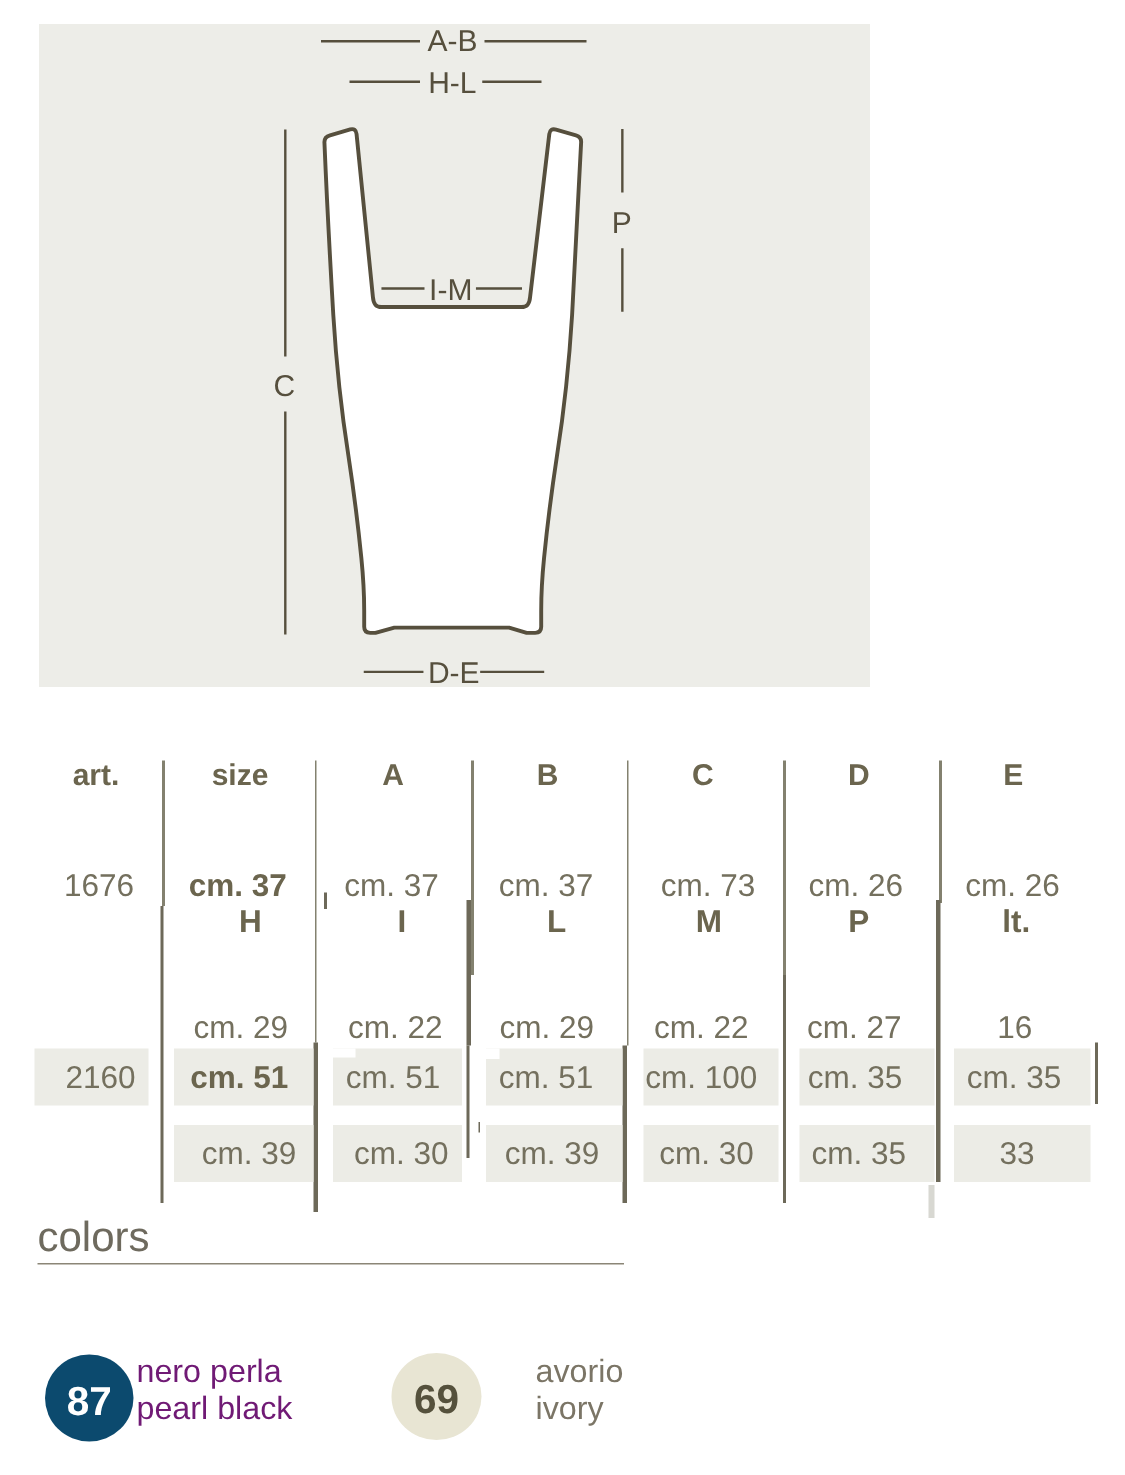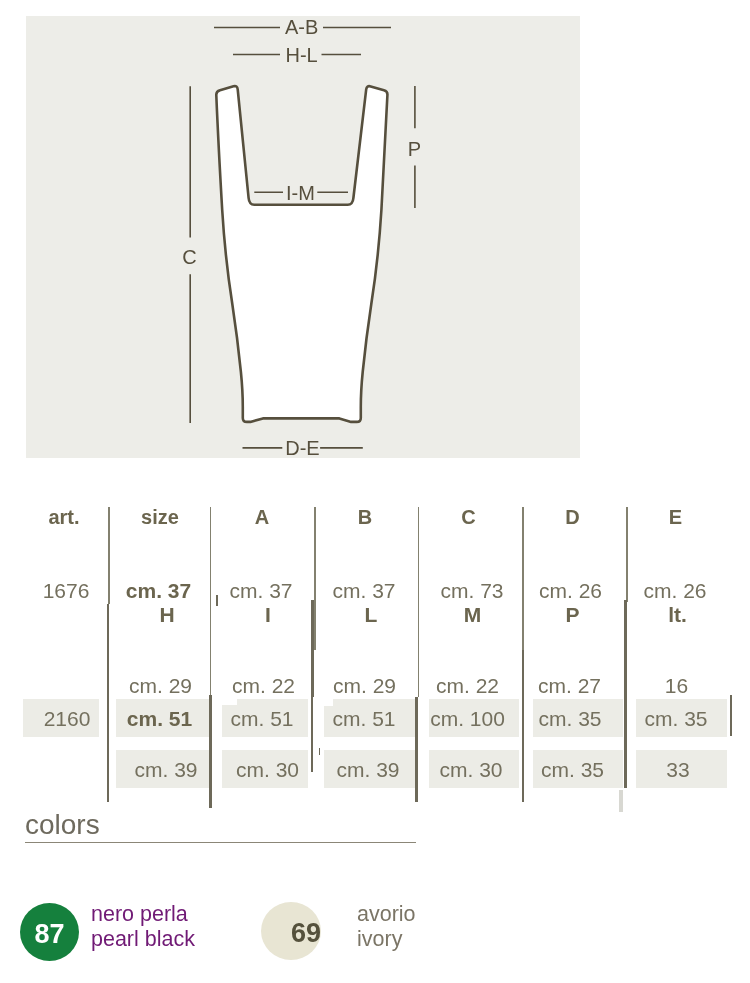--- a/index.html
+++ b/index.html
@@ -203,21 +203,21 @@
 <div class="t" style="left:471px;top:757.5px;">cm. 30</div>
 
 <div class="t" style="left:572.5px;top:757.5px;">cm. 35</div>
 
 <div class="t" style="left:678px;top:757.5px;">33</div>
 
 <div class="abs" style="left:25px;top:809px;font-size:28px;color:#6e6a5e;">colors</div>
 
 <div class="abs" style="left:25px;top:842px;width:391px;height:1px;background:#8b8677;"></div>
 
-<div class="abs" style="left:20px;top:903px;width:59px;height:58px;border-radius:50%;background:#15803d;
+<div class="abs" style="left:30px;top:903px;width:59px;height:58px;border-radius:50%;background:#0c4a6e;
      color:#ffffff;font-weight:bold;font-size:27px;text-align:center;line-height:63px;">87</div>
 
 <div class="abs" style="left:91px;top:902px;font-size:21.5px;line-height:25px;color:#701a75;">nero perla<br>pearl black</div>
 
 <div class="abs" style="left:261px;top:902px;width:60px;height:58px;border-radius:50%;background:#e8e5d3;
-     color:#55513c;font-weight:bold;font-size:27px;text-align:right;line-height:63px;">69</div>
+     color:#55513c;font-weight:bold;font-size:27px;text-align:center;line-height:63px;">69</div>
 
 <div class="abs" style="left:326px;top:902px;font-size:21.5px;line-height:25px;color:#7b7566;margin-left:31px;">avorio<br>ivory</div>
 
 </body></html>

